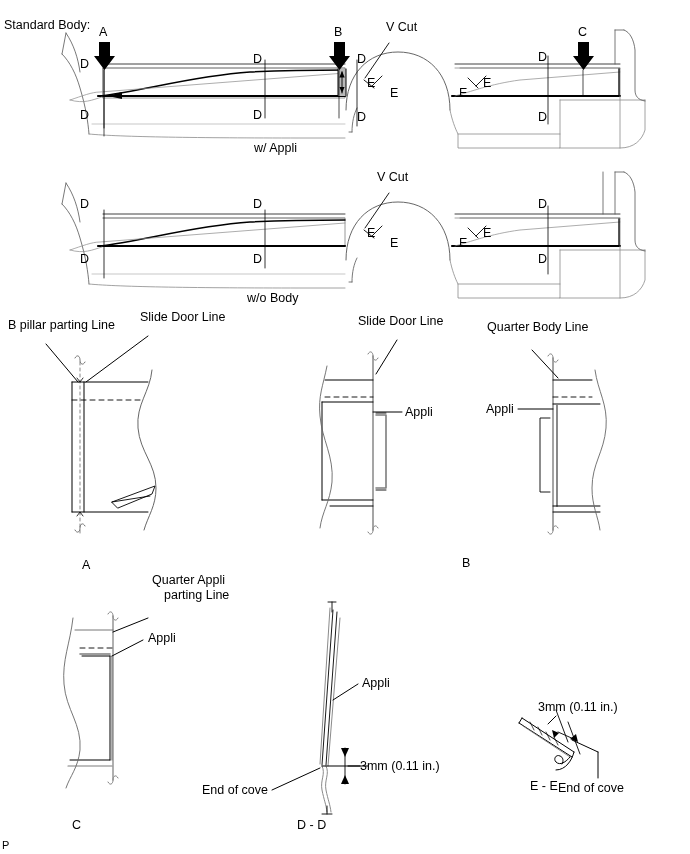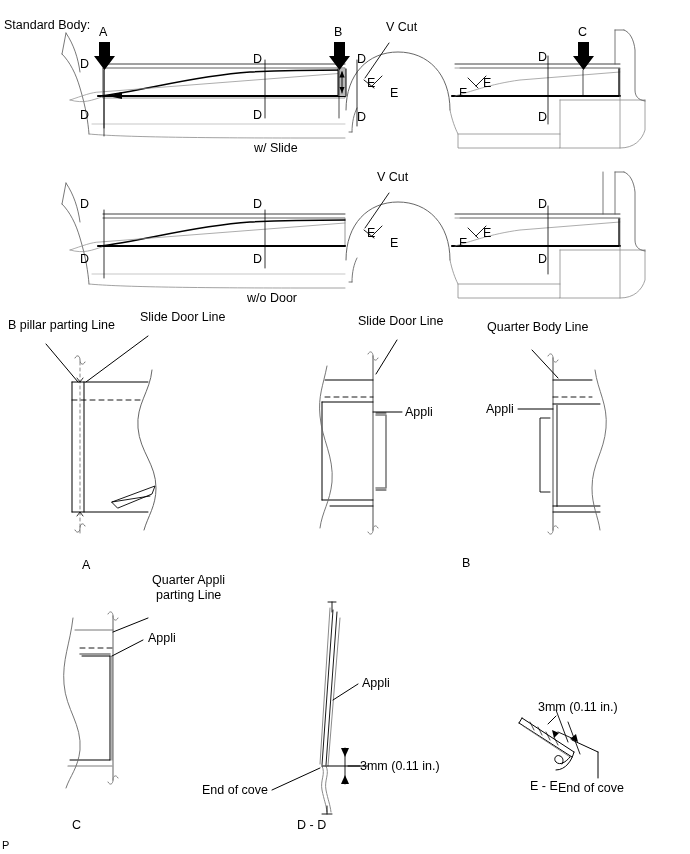--- a/index.html
+++ b/index.html
@@ -355,50 +355,50 @@
   <div class="lbl" style="left:357px; top:110px;">D</div>
   <div class="lbl" style="left:538px; top:50px;">D</div>
   <div class="lbl" style="left:538px; top:110px;">D</div>
 
   <div class="lbl" style="left:367px; top:76px;">E</div>
   <div class="lbl" style="left:390px; top:86px;">E</div>
   <div class="lbl" style="left:483px; top:76px;">E</div>
   <div class="lbl" style="left:459px; top:86px;">E</div>
 
   <div class="lbl" style="left:386px; top:20px;">V Cut</div>
-  <div class="lbl" style="left:254px; top:141px;">w/ Slide</div>
+  <div class="lbl" style="left:254px; top:141px;">w/ Appli</div>
 
   <div class="lbl" style="left:80px; top:197px;">D</div>
   <div class="lbl" style="left:80px; top:252px;">D</div>
   <div class="lbl" style="left:253px; top:197px;">D</div>
   <div class="lbl" style="left:253px; top:252px;">D</div>
   <div class="lbl" style="left:538px; top:197px;">D</div>
   <div class="lbl" style="left:538px; top:252px;">D</div>
 
   <div class="lbl" style="left:367px; top:226px;">E</div>
   <div class="lbl" style="left:390px; top:236px;">E</div>
   <div class="lbl" style="left:483px; top:226px;">E</div>
   <div class="lbl" style="left:459px; top:236px;">E</div>
 
   <div class="lbl" style="left:377px; top:170px;">V Cut</div>
-  <div class="lbl" style="left:247px; top:291px;">w/o Door</div>
+  <div class="lbl" style="left:247px; top:291px;">w/o Body</div>
 
   <div class="lbl" style="left:8px; top:318px;">B pillar parting Line</div>
   <div class="lbl" style="left:140px; top:310px;">Slide Door Line</div>
   <div class="lbl" style="left:82px; top:558px;">A</div>
 
   <div class="lbl" style="left:358px; top:314px;">Slide Door Line</div>
   <div class="lbl" style="left:405px; top:405px;">Appli</div>
 
   <div class="lbl" style="left:487px; top:320px;">Quarter Body Line</div>
   <div class="lbl" style="left:486px; top:402px;">Appli</div>
   <div class="lbl" style="left:462px; top:556px;">B</div>
 
   <div class="lbl" style="left:152px; top:573px;">Quarter Appli</div>
-  <div class="lbl" style="left:156px; top:588px;">parting Line</div>
+  <div class="lbl" style="left:164px; top:588px;">parting Line</div>
   <div class="lbl" style="left:148px; top:631px;">Appli</div>
   <div class="lbl" style="left:72px; top:818px;">C</div>
 
   <div class="lbl" style="left:362px; top:676px;">Appli</div>
   <div class="lbl" style="left:360px; top:759px;">3mm (0.11 in.)</div>
   <div class="lbl" style="left:202px; top:783px;">End of cove</div>
   <div class="lbl" style="left:297px; top:818px;">D - D</div>
 
   <div class="lbl" style="left:538px; top:700px;">3mm (0.11 in.)</div>
   <div class="lbl" style="left:558px; top:781px;">End of cove</div>

